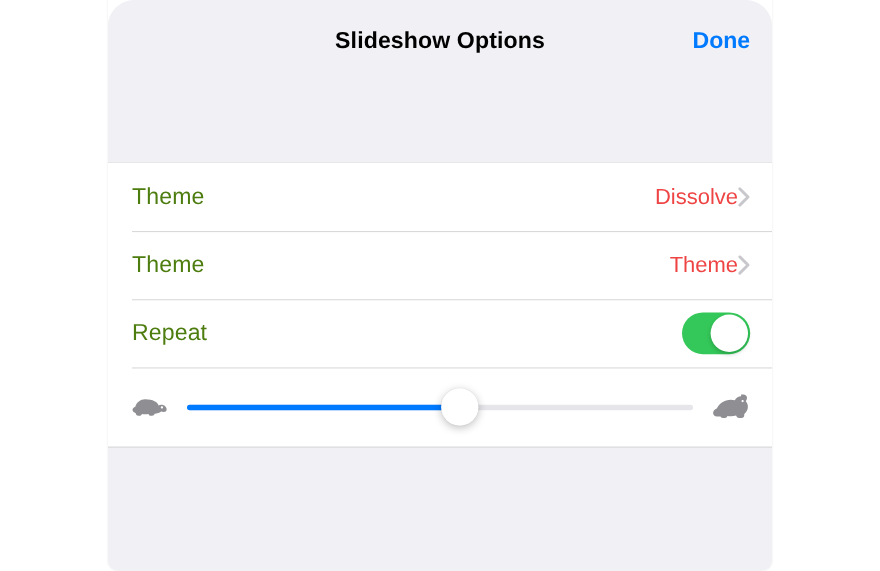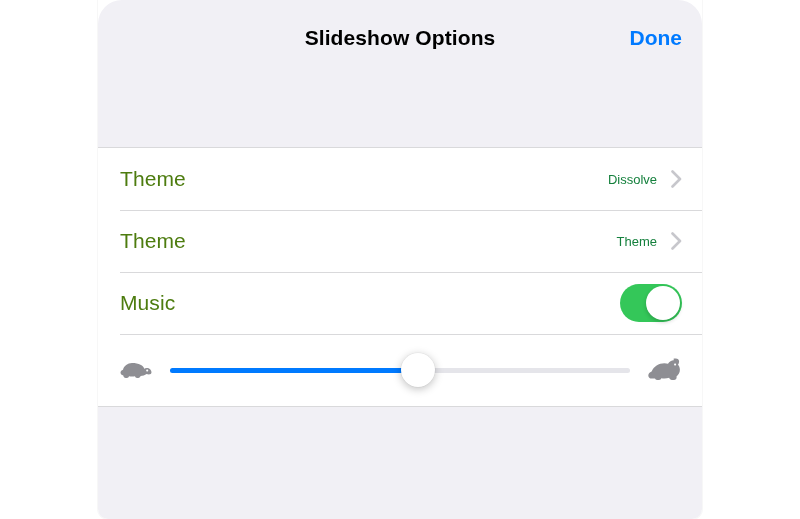--- a/index.html
+++ b/index.html
@@ -75,23 +75,23 @@
       height: 1px;
       background: #d9d9db;
     }
     .row-label {
       font-size: 21px;
       color: #4d7c0f;
       flex: 1;
       letter-spacing: 0.1px;
     }
     .row-value {
-      font-size: 13px;
-      color: #15803d;
-      margin-right: 14px;
+      font-size: 20px;
+      color: #ef4444;
+      margin-right: 0;
     }
     .chevron {
       color: #c7c7cc;
       display: inline-flex;
       align-items: center;
     }
     .chevron svg { width: 11px; height: 18px; }
     .toggle {
       position: relative;
       width: 62px;
@@ -183,21 +183,21 @@
       <span class="row-label">Theme</span>
       <span class="row-value">Theme</span>
       <span class="chevron">
         <svg viewBox="0 0 11 18" fill="none">
             <path d="M1.5 1.5 L9 9 L1.5 16.5" stroke="currentColor" stroke-width="2.6" stroke-linecap="round" stroke-linejoin="round"></path>
           </svg>
       </span>
     </div>
 
     <div class="row">
-      <span class="row-label">Music</span>
+      <span class="row-label">Repeat</span>
       <div class="toggle"></div>
     </div>
 
     <div class="slider-row">
       <span class="speed-icon">
         <svg viewBox="0 0 32 24">
           <path fill="currentColor" d="M12 5c-4.4 0-8 3-9 6.7C1.6 12.1.5 13.2.5 14.6c0 1.5 1.1 2.6 2.8 2.9.2 1.5.9 2.4 2.5 2.4h1.2c1 0 1.7-.6 2-1.6.9.2 1.9.3 3 .3s2.1-.1 3-.3c.3 1 1 1.6 2 1.6h1.2c1.3 0 2.1-.6 2.4-1.8 2.2-.2 4.3-.9 5.9-2.1 2.4.9 5 .5 5-1.8 0-2.2-2-4.3-4.8-4.3-1 0-1.9.3-2.6.8C23.8 7.7 18.7 5 12 5Zm15.2 6.4c.6 0 1 .4 1 1s-.4 1-1 1-1-.4-1-1 .4-1 1-1Z"></path>
         </svg>
       </span>
       <div class="slider-track">

